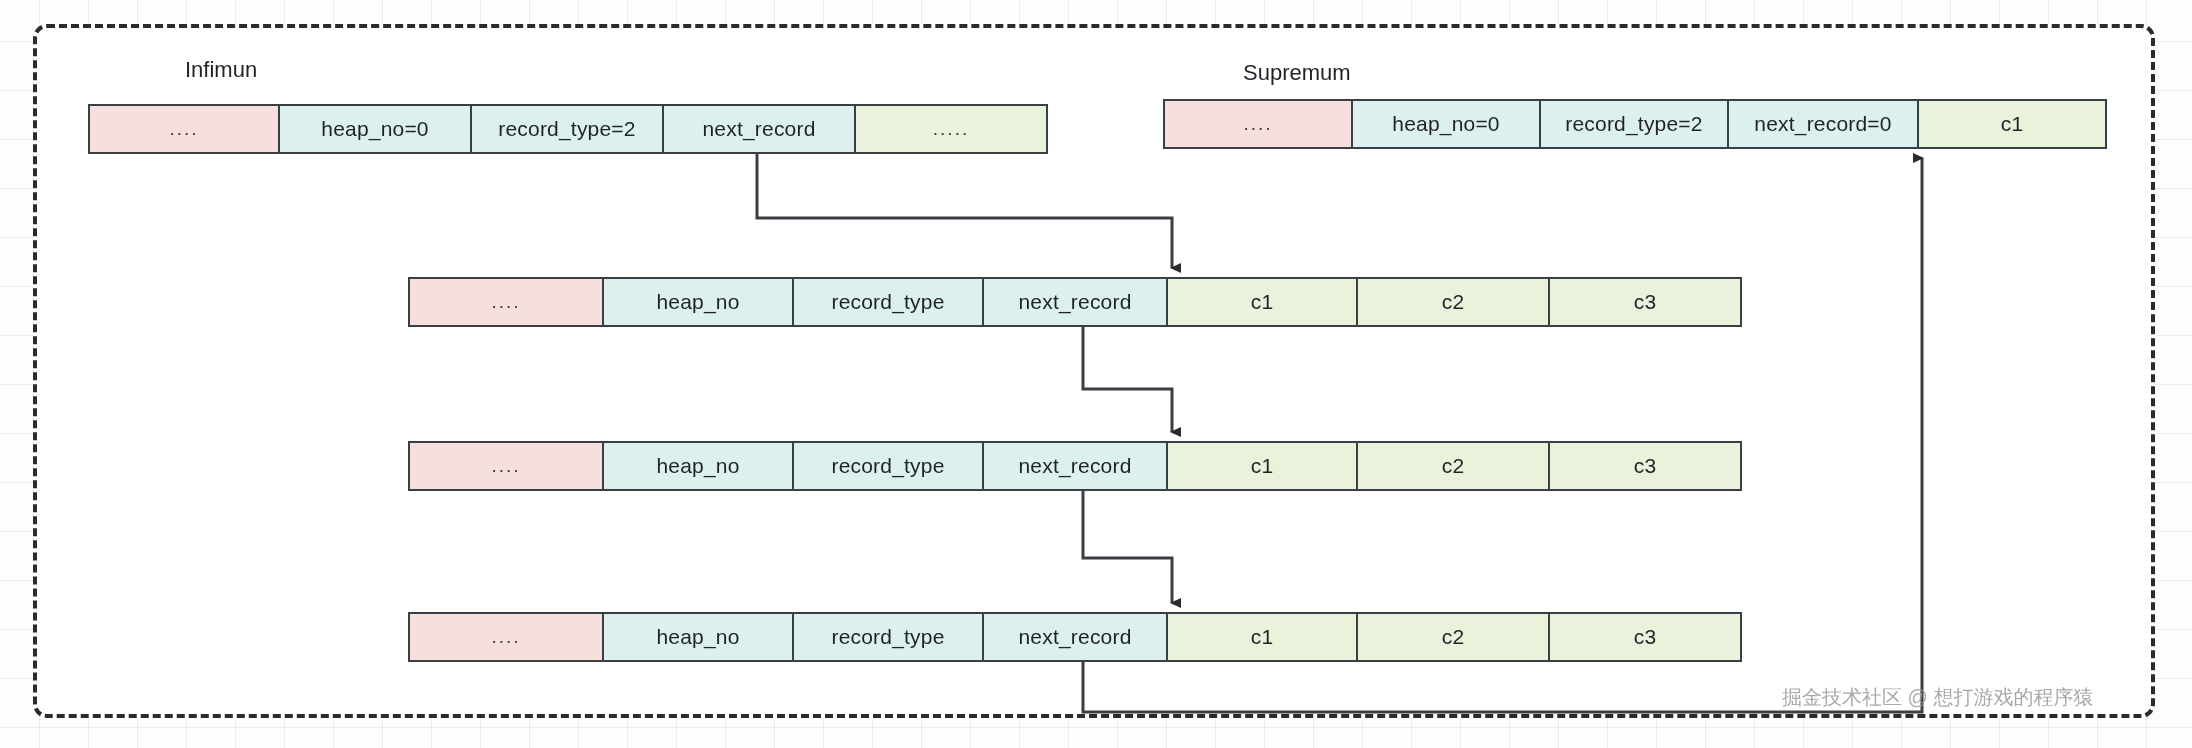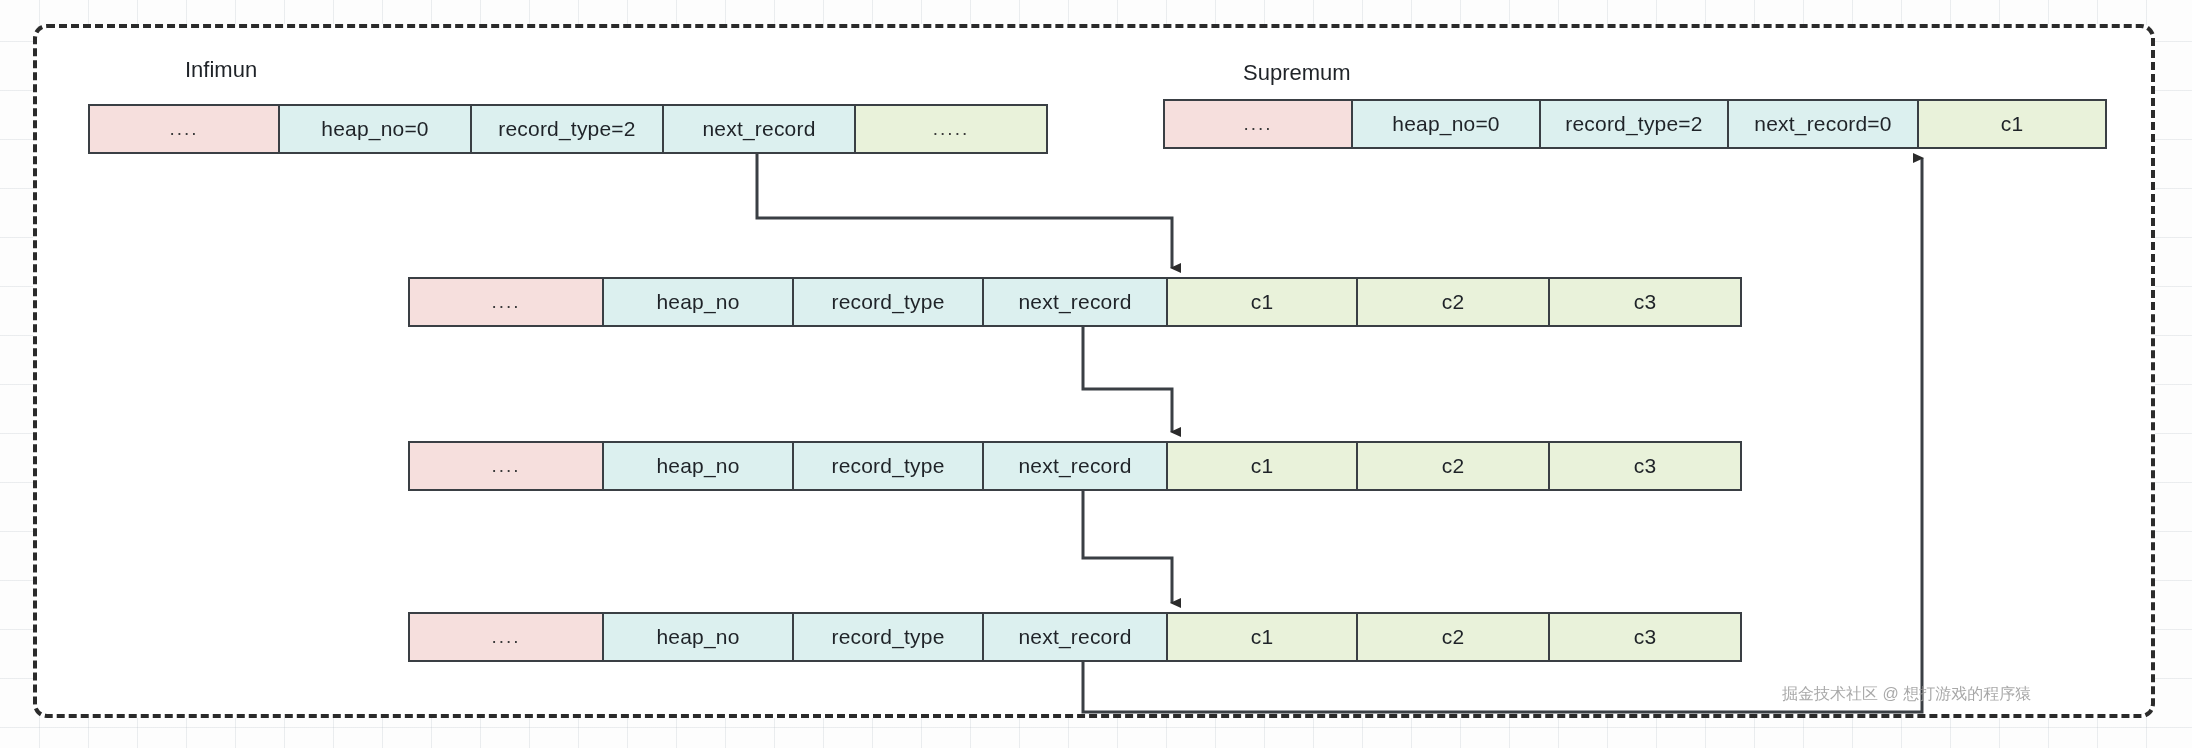--- a/index.html
+++ b/index.html
@@ -79,21 +79,21 @@
   .wire {
     fill: none;
     stroke: #3a3f44;
     stroke-width: 3;
   }
 
   #watermark {
     position: absolute;
     left: 1782px;
     top: 684px;
-    font-size: 16px;
+    font-size: 20px;
     color: #9a9a9a;
     white-space: nowrap;
     opacity: 0.85;
   }
 </style>
 </head>
 <body>
 
 <div id="canvas">
 

